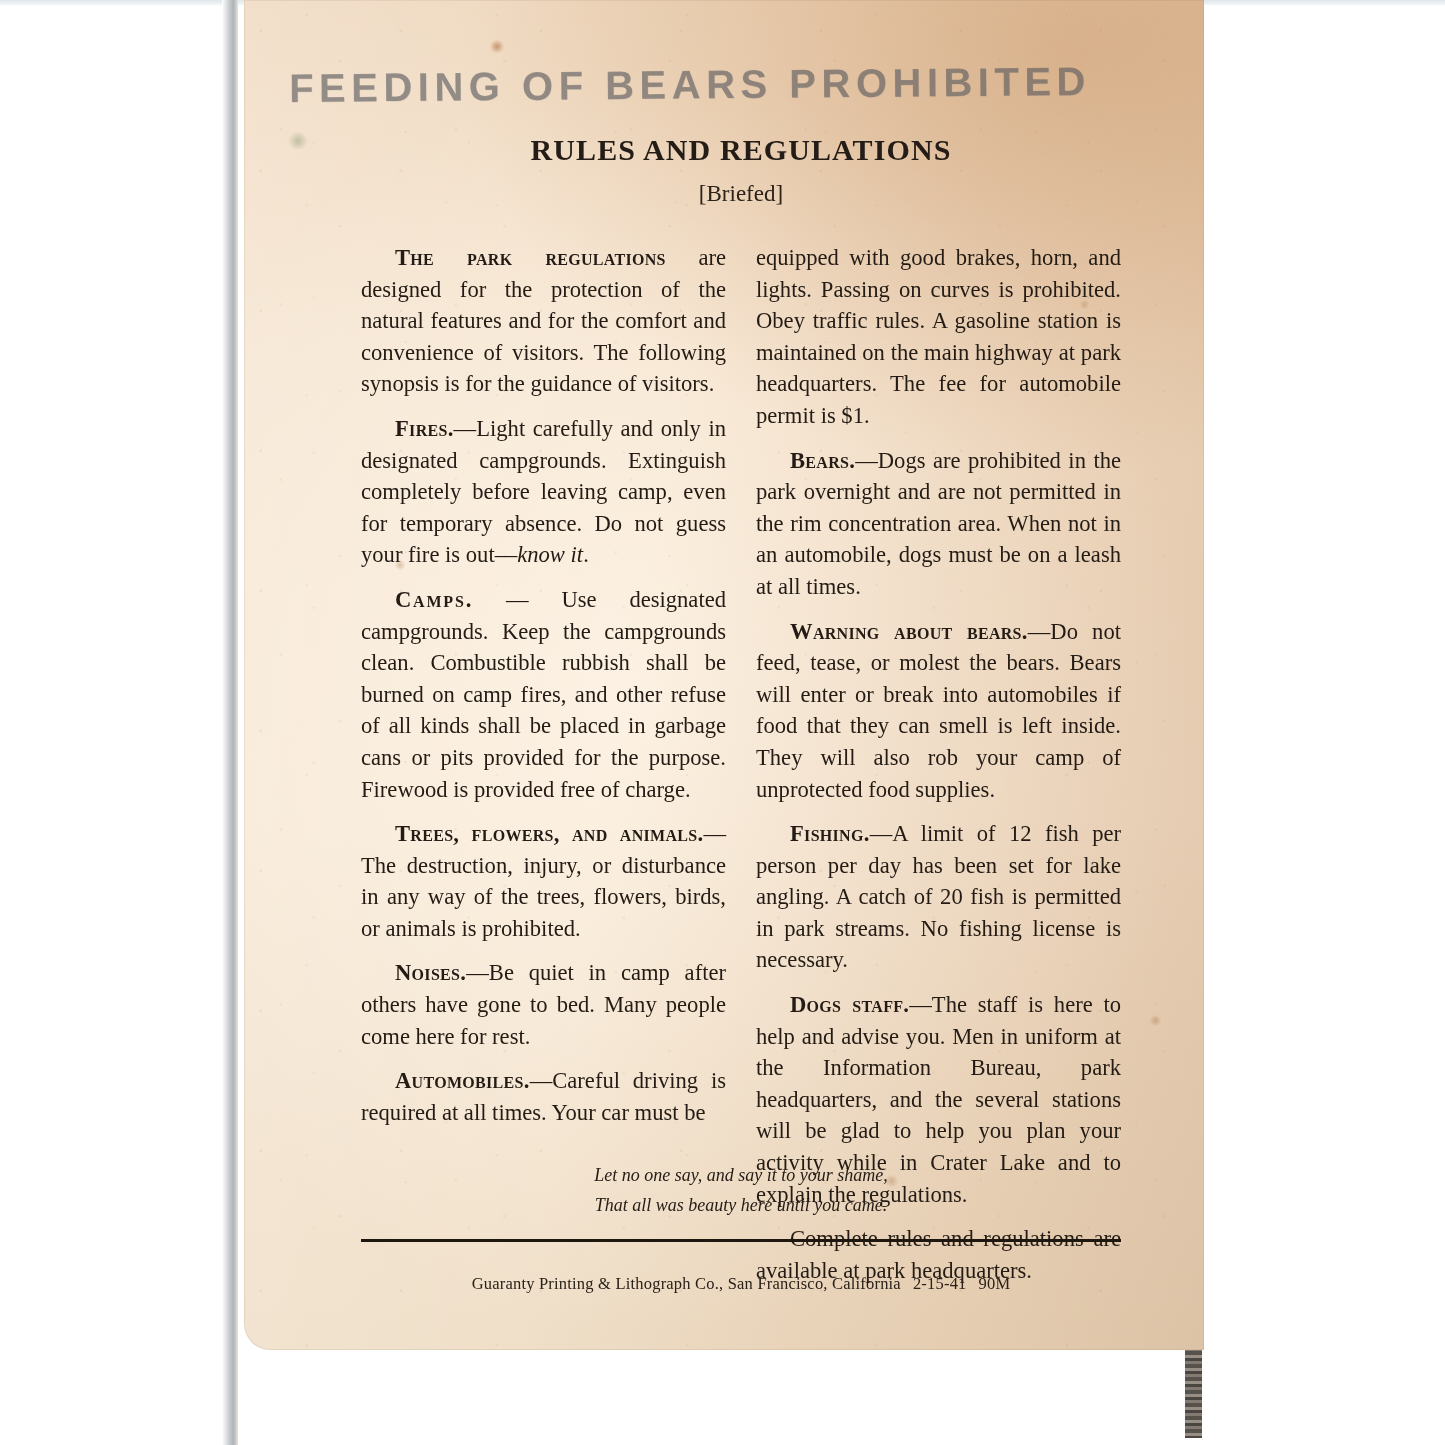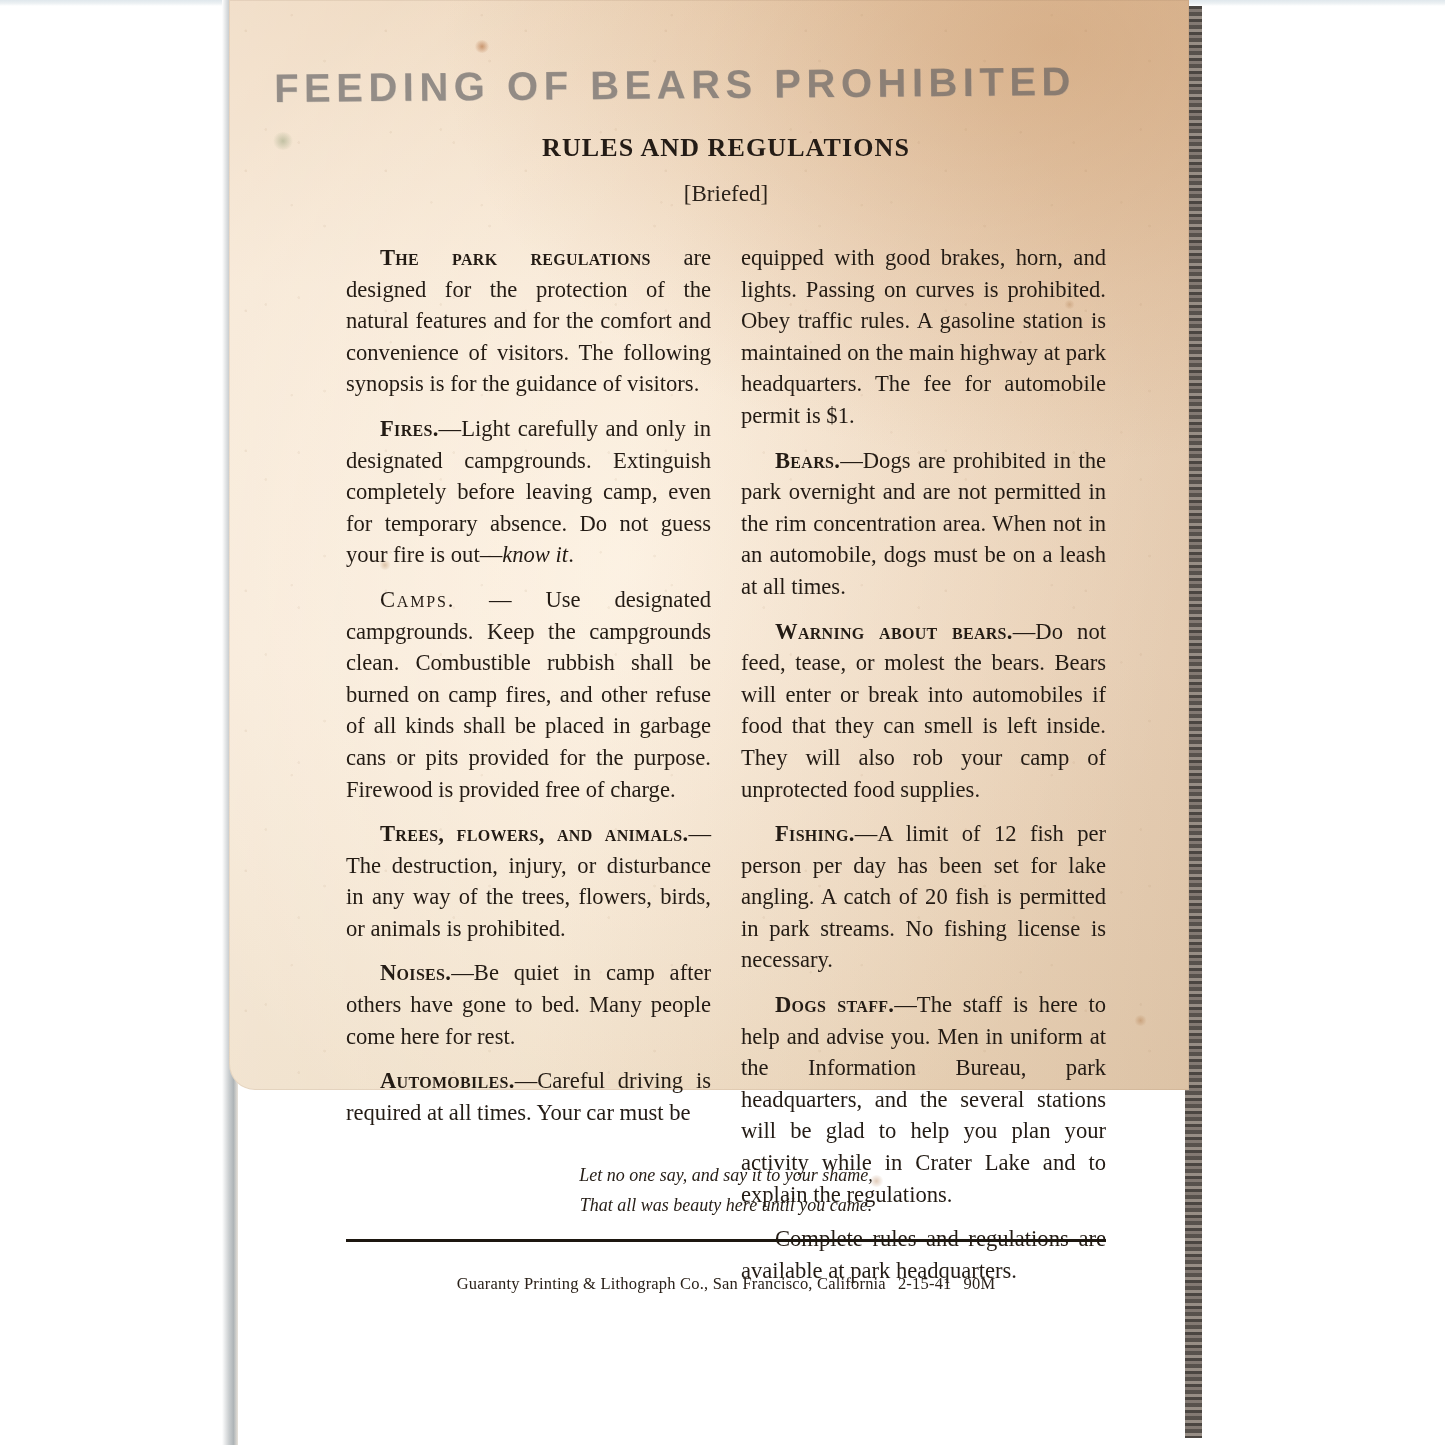--- a/index.html
+++ b/index.html
@@ -54,24 +54,24 @@
     left: 222px;
     top: 0;
     width: 16px;
     height: 1445px;
     background: linear-gradient(90deg, #ffffff 0%, #c8ccce 45%, #aeb4b7 72%, #e8e2da 100%);
   }
 
   
   .page {
     position: absolute;
-    left: 229px;
+    left: 244px;
     top: 0px;
     width: 960px;
-    height: 1090px;
+    height: 1350px;
     border-bottom-left-radius: 26px;
     background-color: #f1d9bf;
     background-image:
       
       radial-gradient(ellipse 900px 620px at 86% 4%, rgba(196,142,94,.42) 0%, rgba(196,142,94,0) 68%),
       
       linear-gradient(100deg, rgba(255,255,255,.30) 0%, rgba(255,255,255,.10) 42%, rgba(186,138,96,.18) 78%, rgba(170,122,82,.26) 100%),
       
       radial-gradient(ellipse 760px 880px at 42% 52%, rgba(255,245,231,.75) 0%, rgba(255,245,231,0) 72%),
       linear-gradient(180deg, #ecd2b4 0%, #f4e0c8 26%, #f5e3cd 60%, #eedcc3 100%);
@@ -121,21 +121,21 @@
     text-shadow: 0.5px 0.5px 0 rgba(120,120,125,.22);
   }
 
   
   .doc-title {
     position: absolute;
     left: 117px;
     top: 133px;
     width: 760px;
     text-align: center;
-    font-size: 26px;
+    font-size: 30px;
     font-weight: 700;
     letter-spacing: 1.1px;
     color: #241c16;
   }
 
   .doc-subtitle {
     position: absolute;
     left: 117px;
     top: 181px;
     width: 760px;
@@ -169,21 +169,21 @@
   .para:last-child { margin-bottom: 0; }
 
   .lead {
     font-variant: small-caps;
     font-weight: 700;
     letter-spacing: .3px;
   }
 
   .lead-spaced {
     font-variant: small-caps;
-    font-weight: 400;
+    font-weight: 700;
     letter-spacing: 1.8px;
   }
 
   .emph { font-style: italic; }
 
   
   .couplet {
     position: absolute;
     left: 117px;
     top: 1160px;

